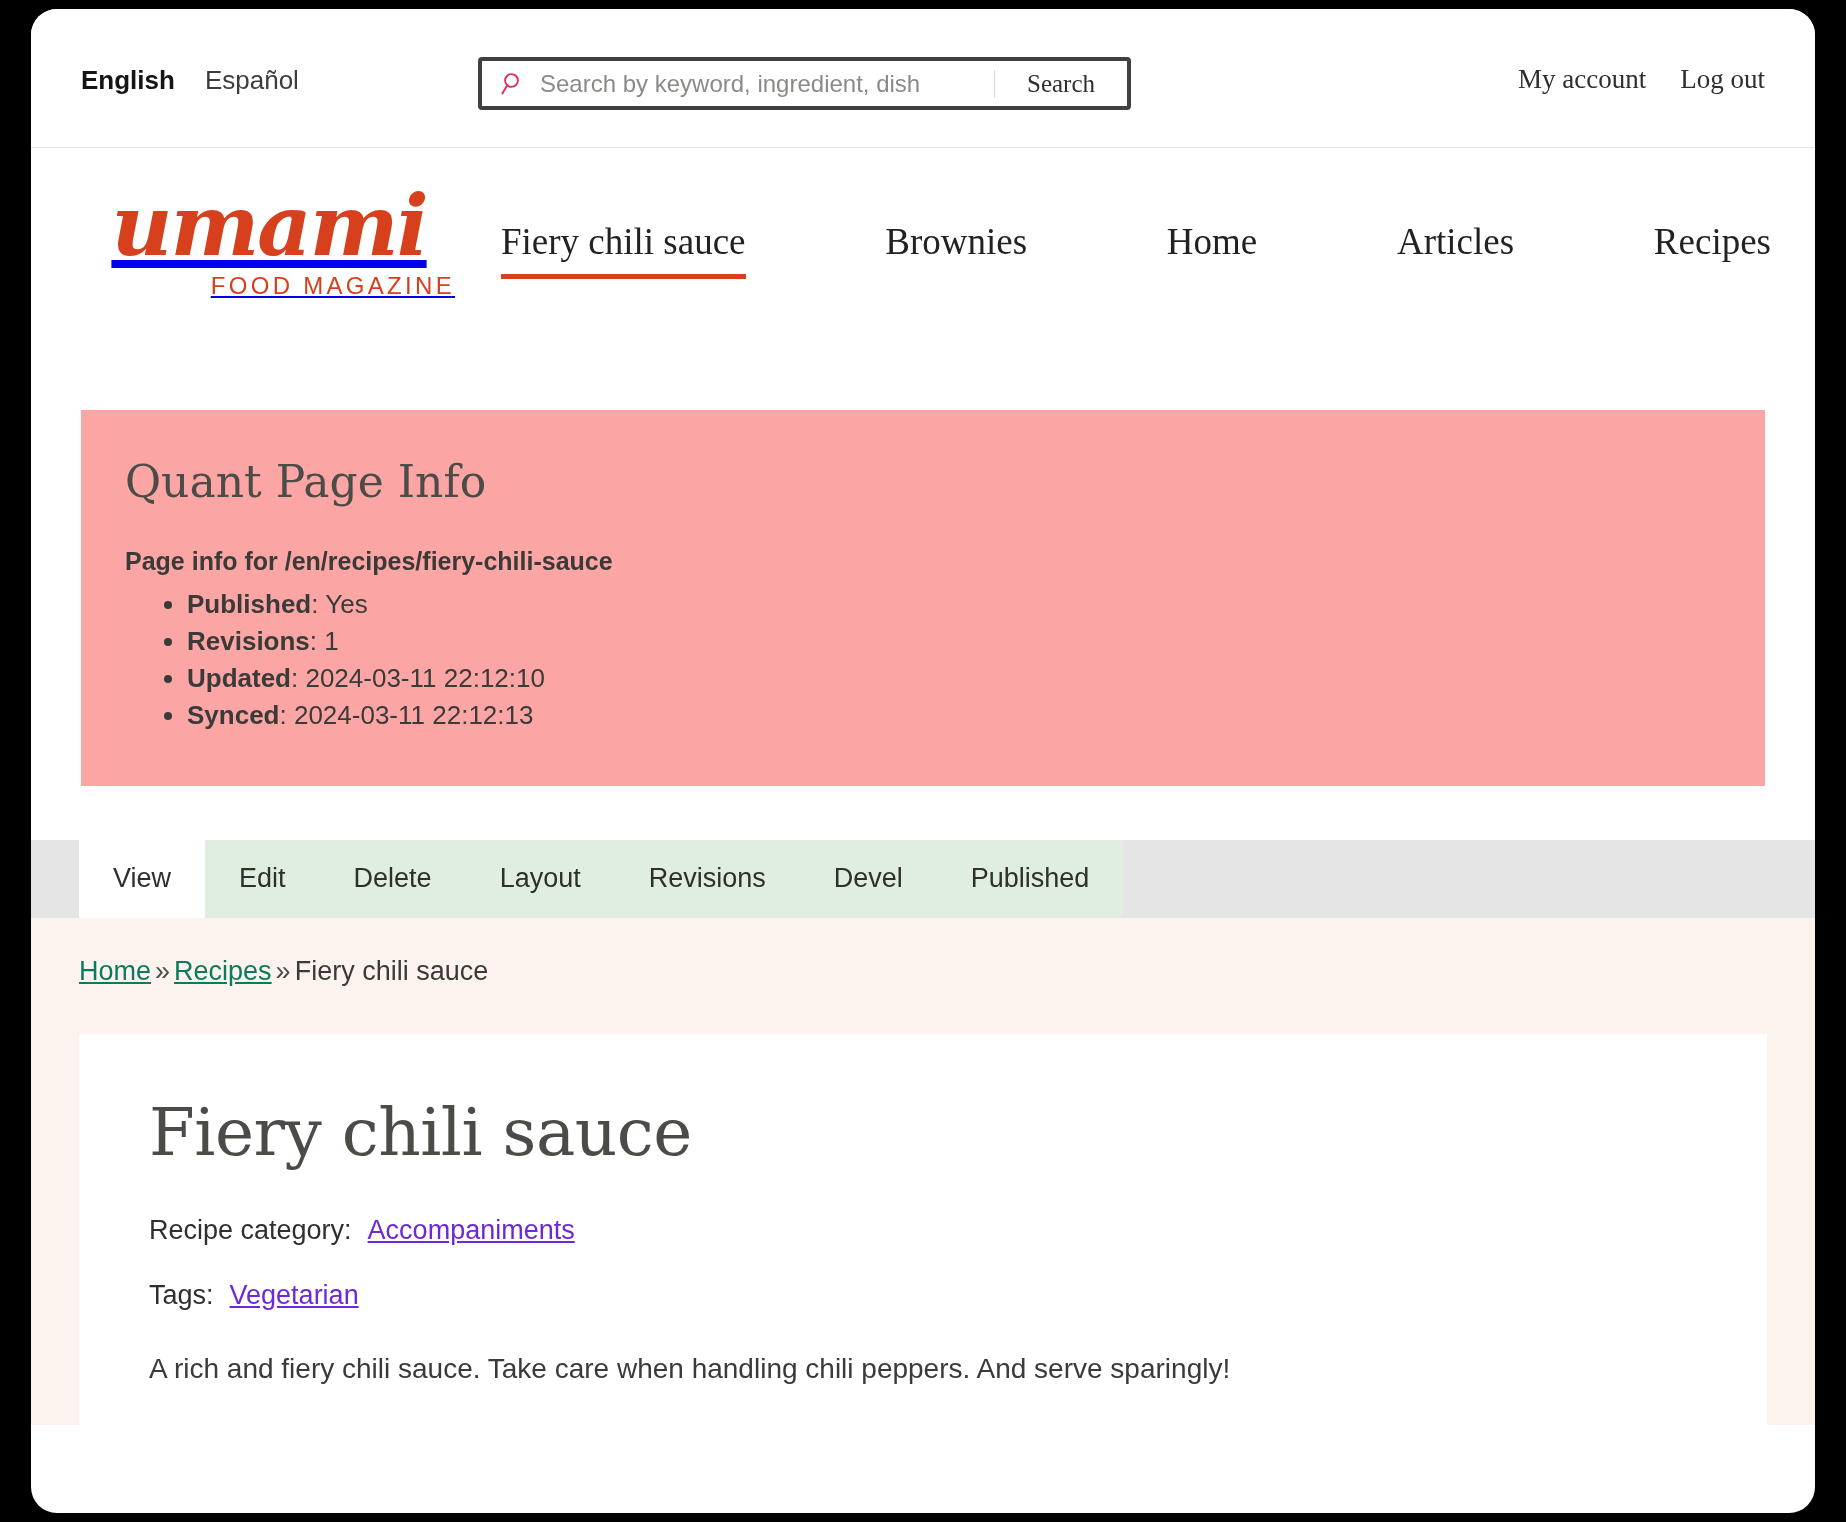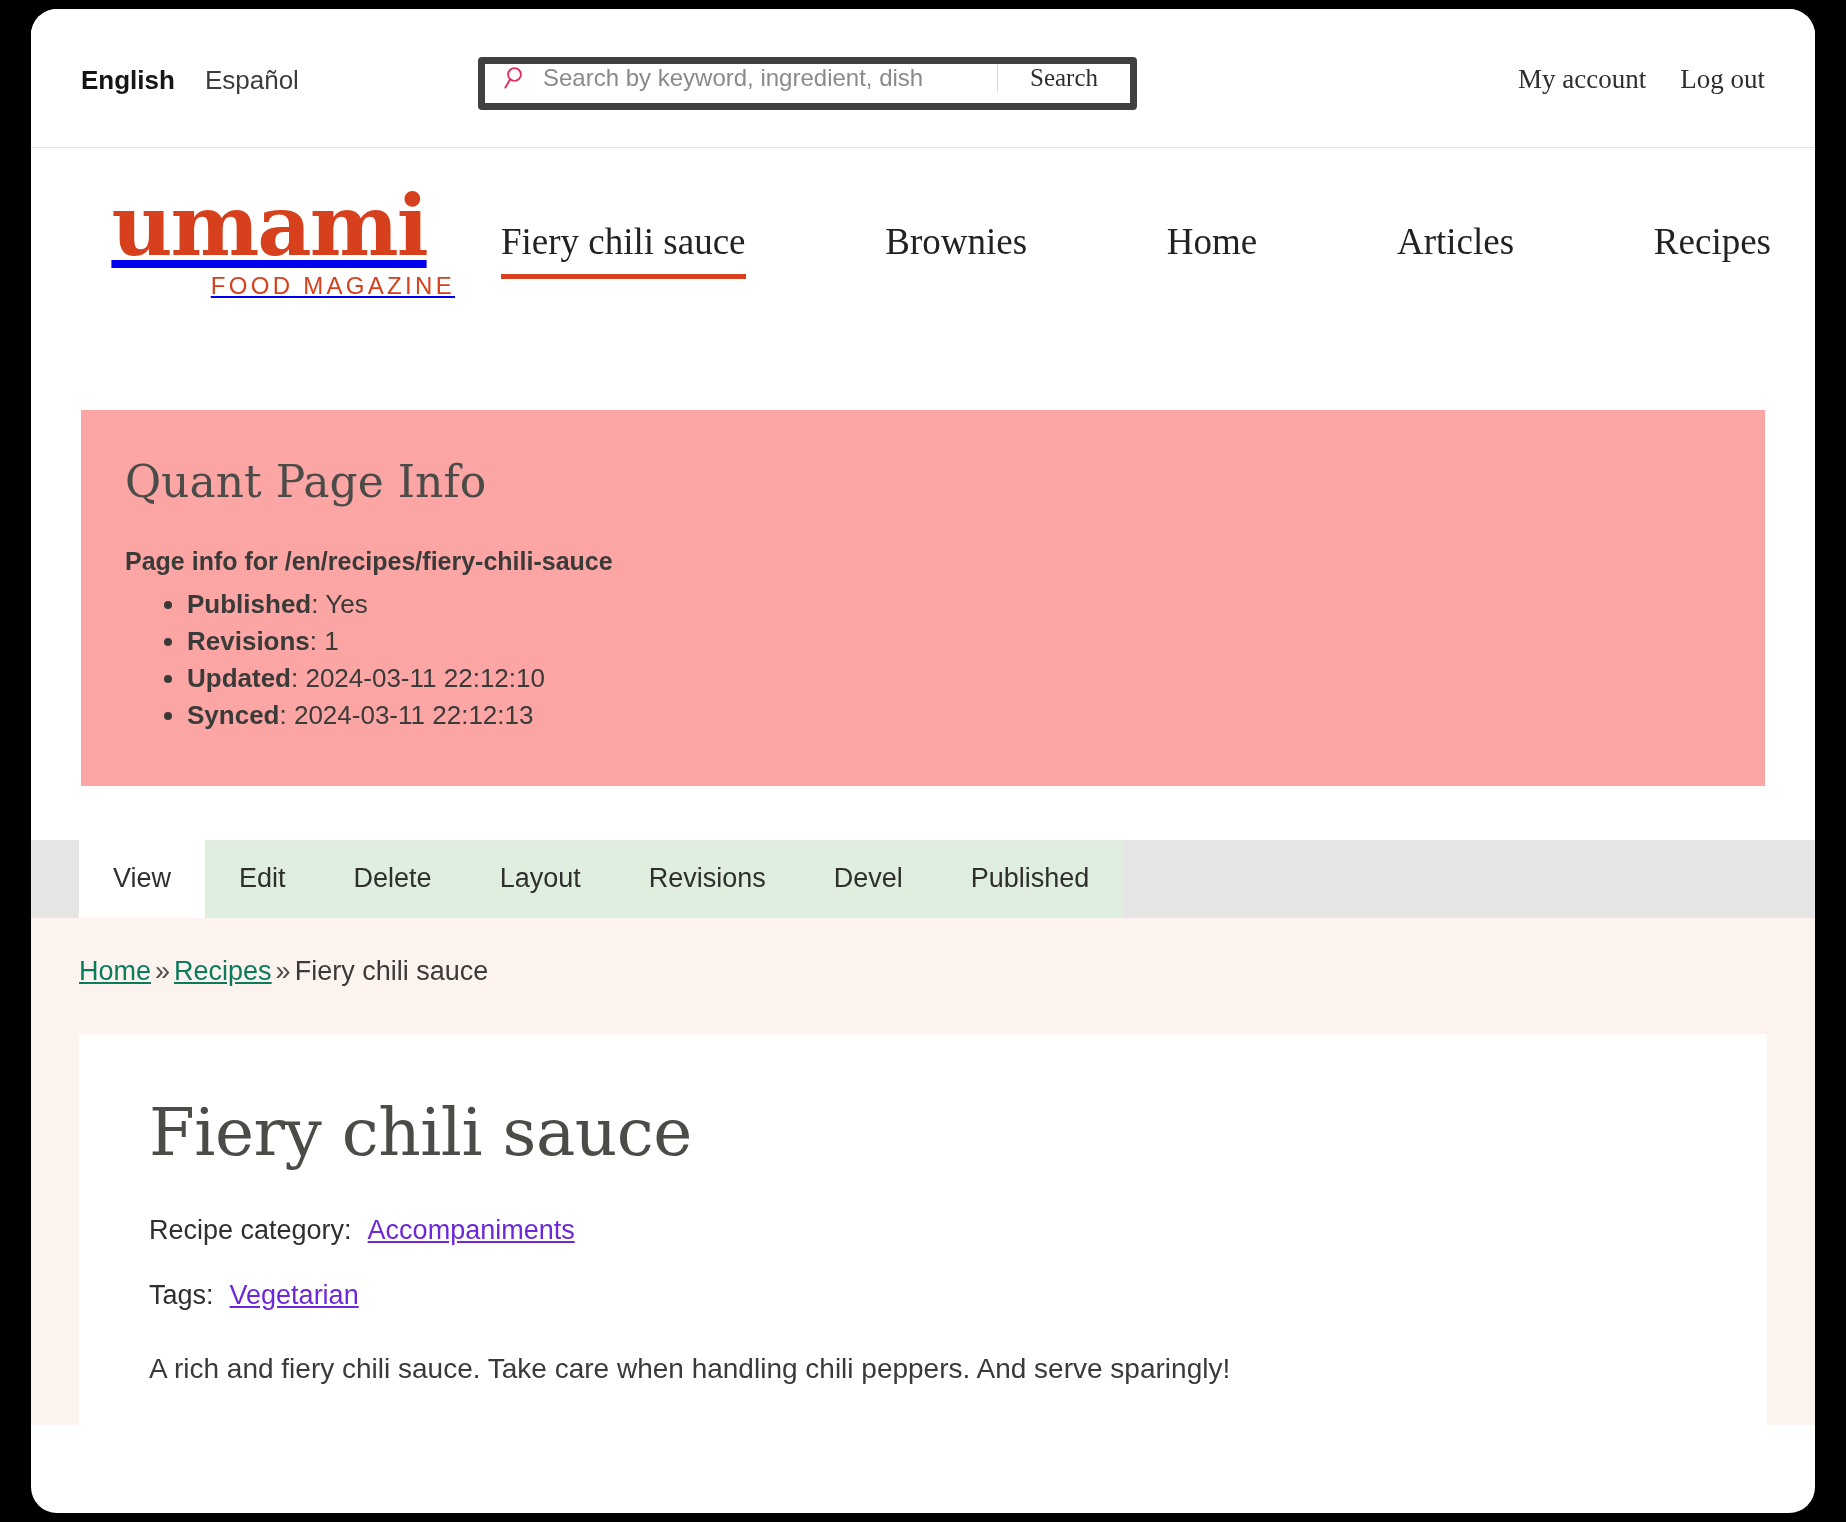--- a/index.html
+++ b/index.html
@@ -54,23 +54,23 @@
     text-decoration: none;
     white-space: nowrap;
   }
   .lang-link.active { font-weight: bold; color: #151514; }
 
   .search-wrap {
     position: absolute;
     left: 447px;
     top: 48px;
     display: flex;
-    align-items: flex-start;
+    align-items: center;
     height: 53px;
-    border: 7px solid #404040;
+    border: 4px solid #404040;
     border-radius: 4px;
     background: #ffffff;
   }
   .search-field {
     display: flex;
     align-items: center;
     width: 512px;
     padding-left: 18px;
     gap: 14px;
   }
@@ -120,20 +120,21 @@
     background: #ffffff;
   }
   .logo {
     position: absolute;
     left: 48px;
     top: 38px;
     width: 380px;
   }
   .logo-word {
     font-family: "DejaVu Serif", serif;
+    font-style: italic;
     font-weight: bold;
     font-size: 84px;
     line-height: 0.95;
     color: #d7401c;
     letter-spacing: -2px;
     text-align: center;
     display: block;
   }
   .logo-tag {
     display: block;

